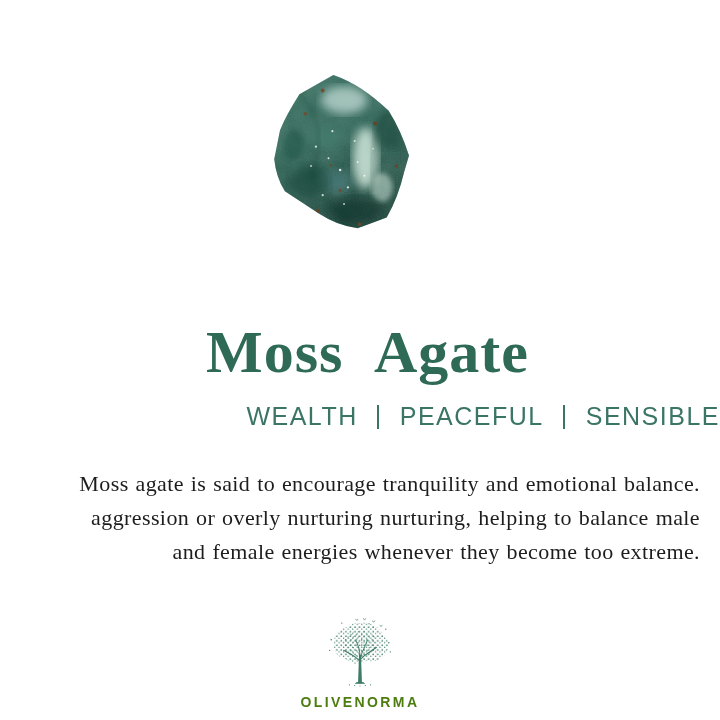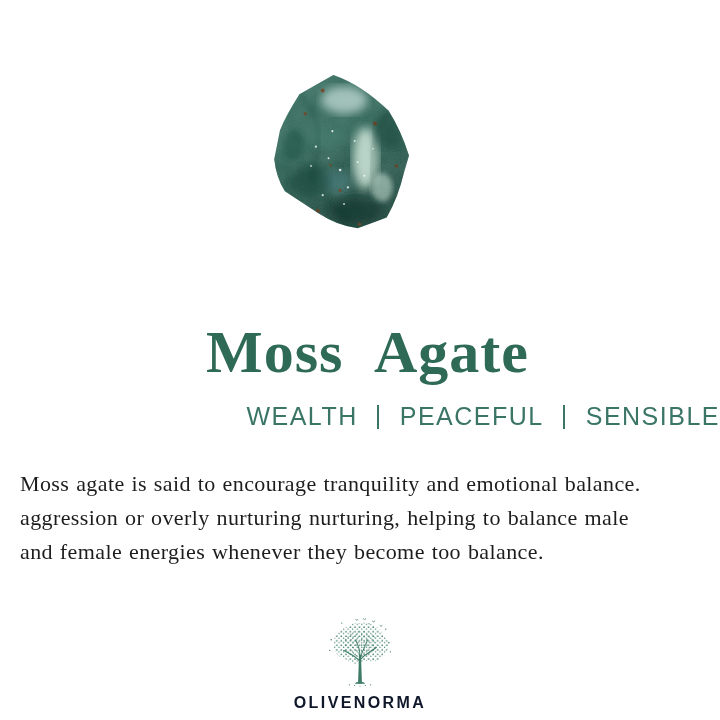--- a/index.html
+++ b/index.html
@@ -43,42 +43,42 @@
   .keywords .sep {
     display: inline-block;
     margin: 0 17px;
     font-weight: 300;
     transform: translateY(-1px);
     color: #3a7566;
   }
   .desc {
     position: absolute;
     top: 467px; left: 20px; right: 20px;
-    text-align: left;
+    text-align: right;
     font-family: "Liberation Serif", serif;
     font-size: 22px;
     line-height: 34px;
     color: #1d1d1d;
     letter-spacing: 0.4px;
     word-spacing: 1px;
   }
   .desc .line { white-space: nowrap; }
   .brand {
     position: absolute;
     top: 617px; left: 0; right: 0;
     text-align: center;
   }
   .brand .tree-icon { width: 82px; height: 72px; display: inline-block; }
   .brand-name {
     margin-top: 1px;
     font-family: "Liberation Sans", sans-serif;
-    font-size: 16px;
+    font-size: 14px;
     font-weight: 700;
     letter-spacing: 2.4px;
-    color: #0f172a;
+    color: #4d7c0f;
   }
 </style>
 </head>
 <body>
 
 <div class="canvas">
 
   <div class="stone-wrap">
     <svg viewBox="0 0 150 165" xmlns="http://www.w3.org/2000/svg">
       <defs>
@@ -153,21 +153,21 @@
 
   <h1 class="title">Moss Agate</h1>
 
   <div class="keywords">
     <span>WEALTH</span><span class="sep">|</span><span>PEACEFUL</span><span class="sep">|</span><span>SENSIBLE</span>
   </div>
 
   <div class="desc">
     <div class="line">Moss agate is said to encourage tranquility and emotional balance.</div>
     <div class="line">aggression or overly nurturing nurturing, helping to balance male</div>
-    <div class="line">and female energies whenever they become too balance.</div>
+    <div class="line">and female energies whenever they become too extreme.</div>
   </div>
 
   <div class="brand">
     <svg class="tree-icon" viewBox="0 0 100 95" xmlns="http://www.w3.org/2000/svg">
       <defs>
         <pattern id="leafdots" width="6" height="6" patternUnits="userSpaceOnUse">
           <circle cx="1.4" cy="1.4" r="1.05" fill="#3e7c66"></circle>
           <circle cx="4.4" cy="3.9" r="0.9" fill="#3e7c66"></circle>
         </pattern>
         <pattern id="leafdots2" width="7" height="7" patternUnits="userSpaceOnUse">

